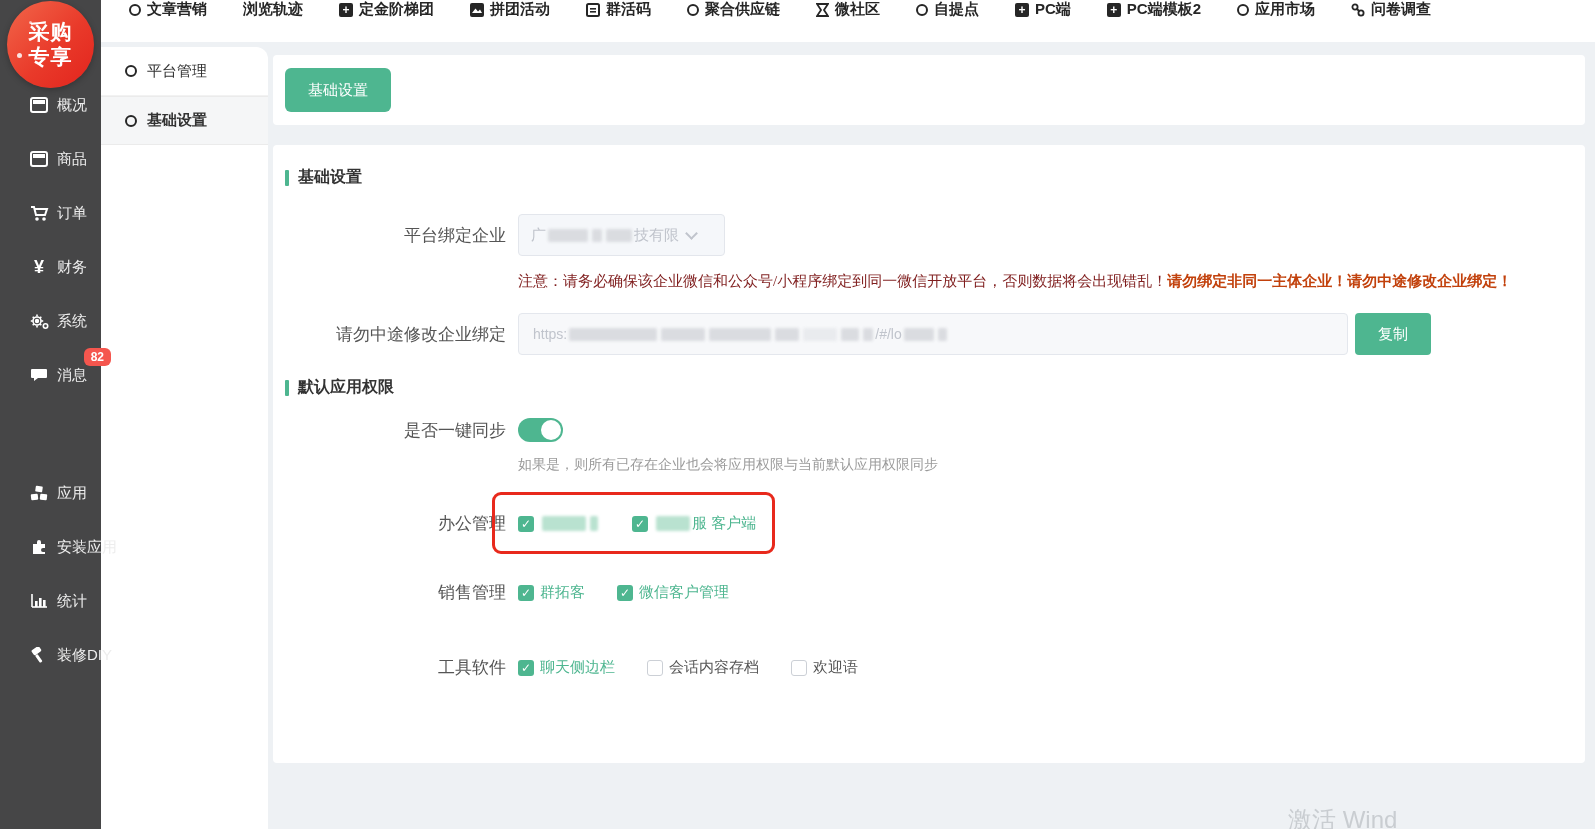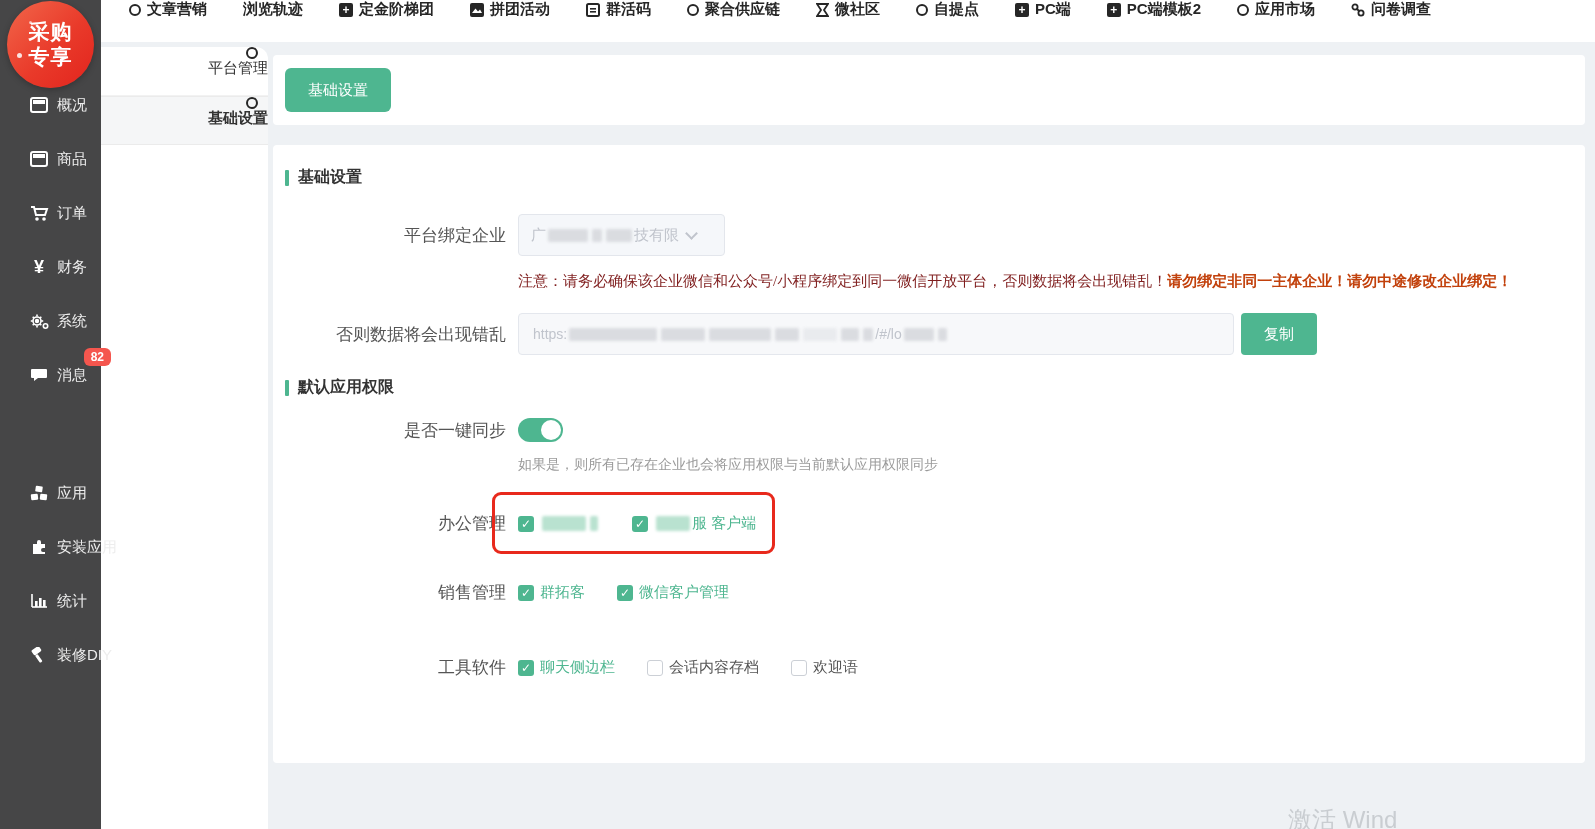--- a/index.html
+++ b/index.html
@@ -51,22 +51,22 @@
   .topnav-item { display:flex; align-items:center; gap:6px; font-size:15px; font-weight:bold; color:#262626; cursor:pointer; white-space:nowrap;}
   .ic-circle { width:12px; height:12px; border:2px solid #262626; border-radius:50%; flex:none;}
   .ic-plussq { width:14px; height:14px; background:#262626; border-radius:2px; color:#fff; font-size:12px; font-weight:bold; line-height:14px; text-align:center; flex:none;}
   .ic-box { flex:none; display:flex; }
   
   .subsidebar {
     position:absolute; left:101px; top:47px; width:167px; height:782px;
     background:#fff; border-top-right-radius:12px; z-index:10;
   }
   .sub-item {
-    height:49px; display:flex; align-items:flex-end; padding-left:24px;
-    font-size:15px; color:#333; cursor:pointer; border-bottom:1px solid #f2f2f2;flex-direction:column;
+    height:49px; display:flex; align-items:center; padding-left:24px;
+    font-size:15px; color:#333; cursor:pointer; border-bottom:1px solid #f2f2f2;
   }
   .sub-item .ic-circle { margin-right:10px; }
   .sub-item.active { background:#f5f6f7; font-weight:bold; border-top:1px solid #ebebeb; border-bottom:1px solid #ebebeb; }
   
   .panel1 {
     position:absolute; left:273px; top:55px; width:1312px; height:70px;
     background:#fff; border-radius:4px; z-index:5;
   }
   .btn-primary {
     position:absolute; left:12px; top:13px; width:106px; height:44px;
@@ -90,21 +90,21 @@
   }
   .chev { width:9px; height:9px; border-right:2px solid #c0c4cc; border-bottom:2px solid #c0c4cc; transform:rotate(45deg); margin-left:8px; margin-top:-4px; flex:none;}
   .chip { display:inline-block; height:13px; border-radius:2px; background:#dadce0; filter:blur(1.5px); margin:0 2px; flex:none;}
   .chip.green { background:#b9e2d0; height:15px; }
   .chip.lite { background:#e9ebee; }
   
   .note-gray { font-size:15px; color:#7f1d1d;font-family:Liberation Serif, serif; }
   .note-red { font-size:15px; color:#c2410c; font-weight:bold; }
   
   .link-input {
-    width:716px; height:42px; background:#f7f8fa; border:1px solid #e4e7ed; border-radius:4px;
+    width:830px; height:42px; background:#f7f8fa; border:1px solid #e4e7ed; border-radius:4px;
     display:flex; align-items:center; padding:0 14px; color:#c0c4cc; font-size:14px; overflow:hidden; white-space:nowrap;
   }
   .btn-copy {
     width:76px; height:42px; margin-left:7px; background:#4eb690; color:#fff; border:none; border-radius:4px;
     font-size:15px; font-family:inherit; cursor:pointer;
   }
   
   .toggle { width:45px; height:24px; border-radius:12px; background:#4eb690; position:relative; cursor:pointer; flex:none;}
   .toggle .knob { position:absolute; right:2px; top:2px; width:20px; height:20px; border-radius:50%; background:#fff; }
   .hint { font-size:14px; color:#9a9a9a; }
@@ -355,21 +355,21 @@
 
   <div class="form-row mt16">
     <div class="form-label"></div>
     <div class="ctrl">
       <span class="note-gray">注意：请务必确保该企业微信和公众号/小程序绑定到同一微信开放平台，否则数据将会出现错乱！</span>
       <span class="note-red">请勿绑定非同一主体企业！请勿中途修改企业绑定！</span>
     </div>
   </div>
 
   <div class="form-row mt22">
-    <div class="form-label">否则数据将会出现错乱</div>
+    <div class="form-label">请勿中途修改企业绑定</div>
     <div class="ctrl">
       <div class="link-input">
         <span>https:</span>
         <span class="chip" style="width:88px"></span>
         <span class="chip" style="width:44px"></span>
         <span class="chip" style="width:62px"></span>
         <span class="chip" style="width:24px"></span>
         <span class="chip lite" style="width:34px"></span>
         <span class="chip" style="width:18px"></span>
         <span class="chip" style="width:10px"></span>

